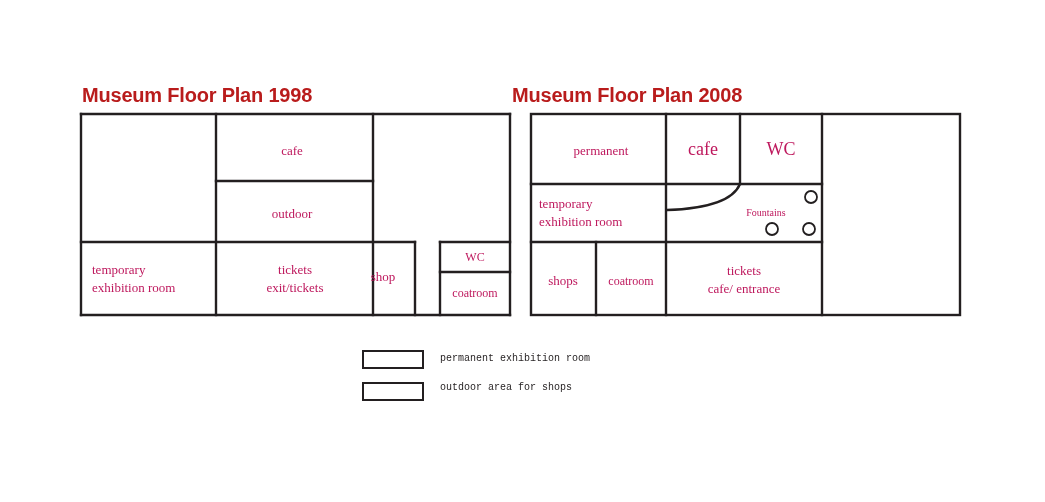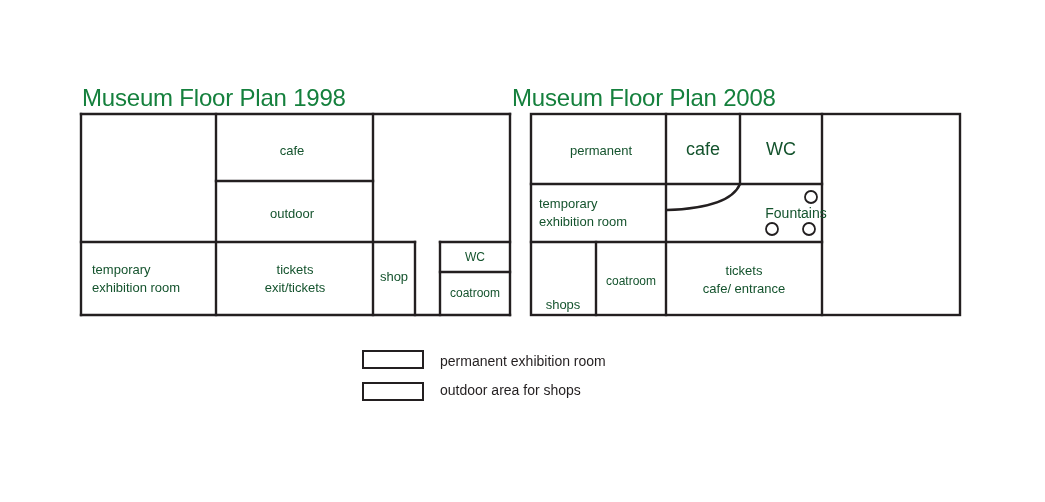--- a/index.html
+++ b/index.html
@@ -1,24 +1,24 @@
 <!DOCTYPE html>
 <html><head>
   <meta charset="utf-8">
   <style>
     html, body { margin: 0; padding: 0; background: #ffffff; }
     body { width: 1045px; height: 502px; position: relative; overflow: hidden; font-family: "DejaVu Sans", sans-serif; color: #231f20; }
-    .title { position: absolute; font-family: "Liberation Sans", sans-serif; font-weight: normal; font-size: 24px; color: #15803d; white-space: nowrap; letter-spacing: -0.2px; }
+    .title { position: absolute; font-family: "Liberation Sans", sans-serif; font-weight: bold; font-size: 20px; color: #b91c1c; white-space: nowrap; letter-spacing: -0.2px; }
     svg.plan { position: absolute; left: 0; top: 0; }
-    .room-label { position: absolute; font-family: Liberation Sans, sans-serif; font-size: 13px; color: #14532d; text-align: center; line-height: 18px; white-space: nowrap; transform: translate(-50%, -50%); }
+    .room-label { position: absolute; font-family: Liberation Serif, serif; font-size: 13px; color: #be185d; text-align: center; line-height: 18px; white-space: nowrap; transform: translate(-50%, -50%); }
     .room-label.left { text-align: left; transform: translate(0, -50%); }
     .room-label.big { font-size: 18px; }
     .room-label.small { font-size: 12px; }
     .legend-box { position: absolute; border: 2px solid #231f20; box-sizing: border-box; }
-    .legend-text { position: absolute; font-family: Liberation Sans, sans-serif; font-size: 14px; color: #231f20; white-space: nowrap; }
+    .legend-text { position: absolute; font-family: Liberation Mono, monospace; font-size: 10px; color: #231f20; white-space: nowrap; }
   </style>
 </head>
 <body>
 
 <div class="title" style="left:82px; top:84px;">Museum Floor Plan 1998</div>
 <div class="title" style="left:512px; top:84px;">Museum Floor Plan 2008</div>
 
 <svg class="plan" width="1045" height="502" viewBox="0 0 1045 502">
   <g stroke="#231f20" stroke-width="2.4" fill="none" stroke-linecap="square">
 
@@ -71,33 +71,33 @@
 <div class="room-label" style="left:292px; top:151px;">cafe</div>
 <div class="room-label" style="left:292px; top:214px;">outdoor</div>
 <div class="room-label left" style="left:92px; top:279px;">
   <div>temporary</div>
   <div>exhibition room</div>
 </div>
 <div class="room-label" style="left:295px; top:279px;">
   <div>tickets</div>
   <div>exit/tickets</div>
 </div>
-<div class="room-label" style="left:394px; top:277px;">shop</div>
+<div class="room-label" style="left:383px; top:277px;">shop</div>
 <div class="room-label small" style="left:475px; top:257px;">WC</div>
 <div class="room-label small" style="left:475px; top:293px;">coatroom</div>
 
 <div class="room-label" style="left:601px; top:151px;">permanent</div>
 <div class="room-label big" style="left:703px; top:149px;">cafe</div>
 <div class="room-label big" style="left:781px; top:149px;">WC</div>
 <div class="room-label left" style="left:539px; top:213px;">
   <div>temporary</div>
   <div>exhibition room</div>
 </div>
-<div class="room-label" style="left:796px; top:213px; font-size:14px;">Fountains</div>
-<div class="room-label" style="left:563px; top:281px;margin-top:24px;">shops</div>
+<div class="room-label" style="left:766px; top:213px; font-size:10px;">Fountains</div>
+<div class="room-label" style="left:563px; top:281px;">shops</div>
 <div class="room-label small" style="left:631px; top:281px;">coatroom</div>
 <div class="room-label" style="left:744px; top:280px;">
   <div>tickets</div>
   <div>cafe/ entrance</div>
 </div>
 
 <div>
   <div class="legend-box" style="left:362px; top:350px; width:62px; height:19px; border-width:2.5px;"></div>
   <div class="legend-text" style="left:440px; top:353px;">permanent exhibition room</div>
   <div class="legend-box" style="left:362px; top:382px; width:62px; height:19px; border-width:2px;"></div>

